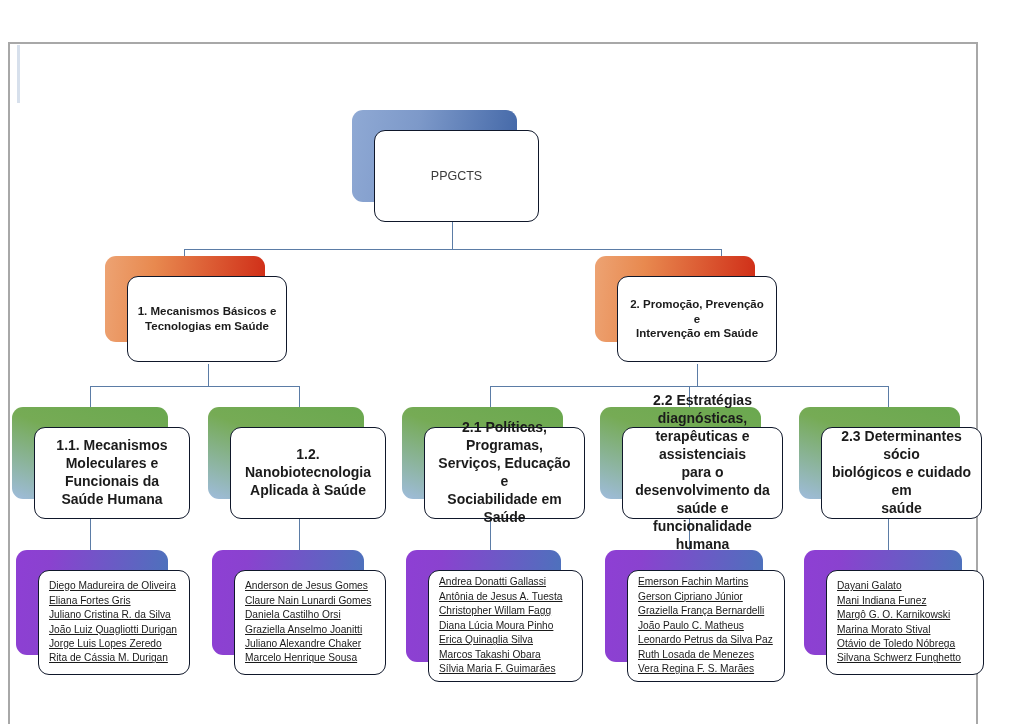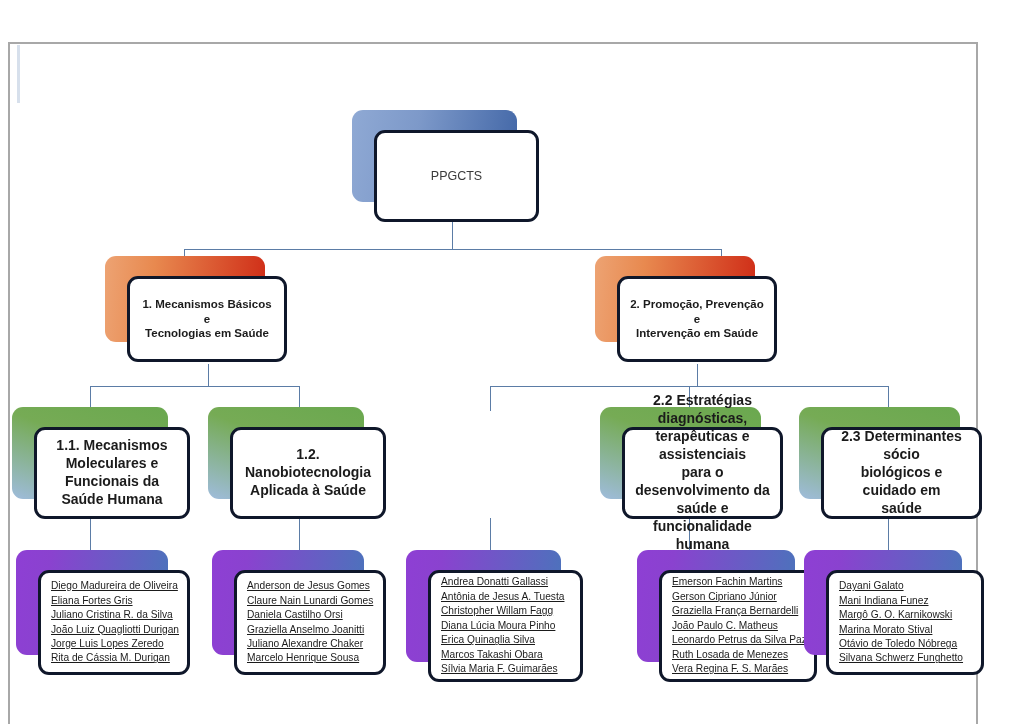--- a/index.html
+++ b/index.html
@@ -52,21 +52,21 @@
     position: absolute;
     left: 0; top: 0;
     width: 100%; height: 100%;
     border-radius: 11px;
   }
   .node .card {
     position: absolute;
     left: 22px; top: 20px;
     width: 100%; height: 100%;
     background: #ffffff;
-    border: 3px solid #0f172a;
+    border: 1px solid #0f172a;
     border-radius: 11px;
     display: flex;
     align-items: center;
     justify-content: center;
     padding: 6px 9px;
   }
   .node .label {
     text-align: center;
     color: #1b1b1b;
     line-height: 1.28;
@@ -189,20 +189,28 @@
   </div>
 
   <div class="node lvl-3" style="left:208px; top:407px; width:156px; height:92px;padding-left:24px;">
     <div class="shadow"></div>
     <div class="card">
       <span class="label">1.2. Nanobiotecnologia
 Aplicada à Saúde</span>
     </div>
   </div>
 
+  <div class="node lvl-3" style="left:402px; top:407px; width:161px; height:92px;">
+    <div class="shadow"></div>
+    <div class="card">
+      <span class="label">2.1 Políticas, Programas,
+Serviços, Educação e
+Sociabilidade em Saúde</span>
+    </div>
+  </div>
 
   <div class="node lvl-3" style="left:600px; top:407px; width:161px; height:92px;">
     <div class="shadow"></div>
     <div class="card">
       <span class="label">2.2 Estratégias diagnósticas,
 terapêuticas e assistenciais
 para o desenvolvimento da
 saúde e funcionalidade
 humana</span>
     </div>
@@ -253,21 +261,21 @@
           <span class="nm">Anderson de Jesus Gomes</span>
           <span class="nm">Claure Nain Lunardi Gomes</span>
           <span class="nm">Daniela Castilho Orsi</span>
           <span class="nm">Graziella Anselmo Joanitti</span>
           <span class="nm">Juliano Alexandre Chaker</span>
           <span class="nm">Marcelo Henrique Sousa</span>
         </span>
     </div>
   </div>
 
-  <div class="node lvl-4" style="left:605px; top:550px; width:158px; height:112px;margin-left:32px;">
+  <div class="node lvl-4" style="left:605px; top:550px; width:158px; height:112px;">
     <div class="shadow"></div>
     <div class="card">
       <span class="names">
           <span class="nm">Emerson Fachin Martins</span>
           <span class="nm">Gerson Cipriano Júnior</span>
           <span class="nm">Graziella França Bernardelli</span>
           <span class="nm">João Paulo C. Matheus</span>
           <span class="nm">Leonardo Petrus da Silva Paz</span>
           <span class="nm">Ruth Losada de Menezes</span>
           <span class="nm">Vera Regina F. S. Marães</span>

